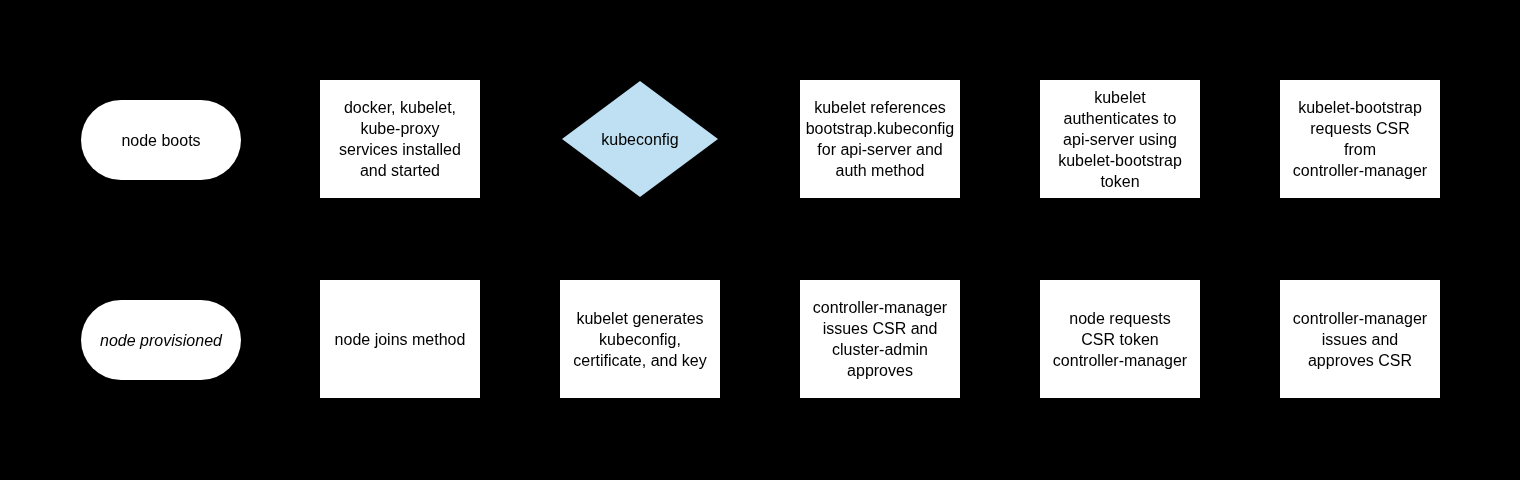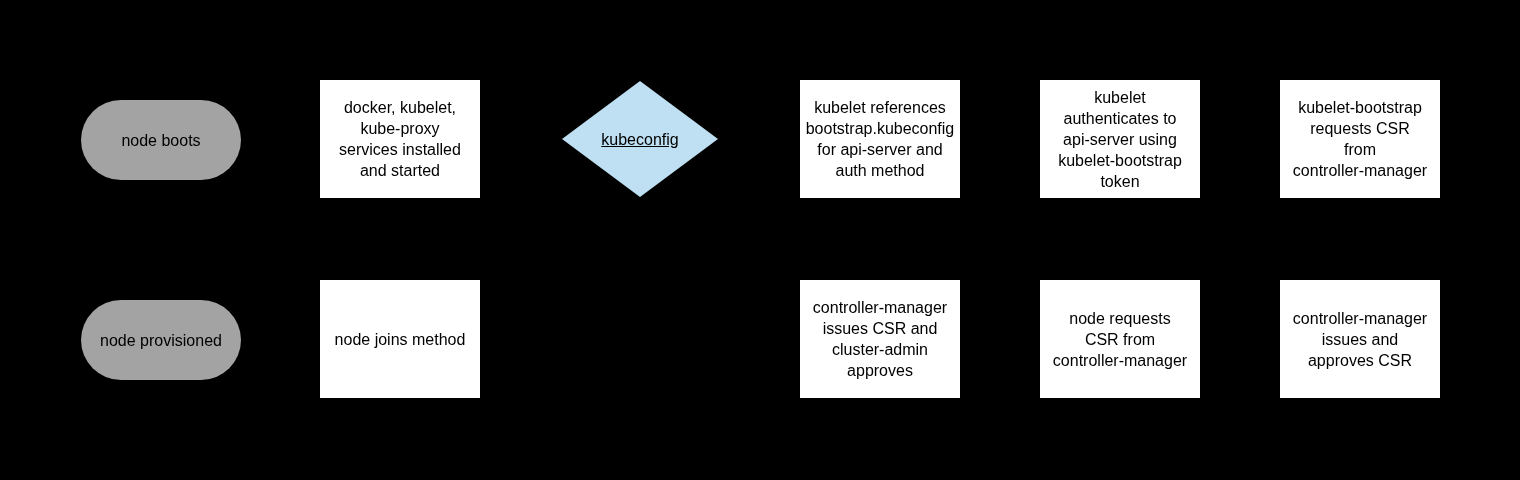--- a/index.html
+++ b/index.html
@@ -28,39 +28,39 @@
     overflow: hidden;
   }
   .process {
     width: 160px;
     height: 118px;
     background: #ffffff;
   }
   .terminator {
     width: 160px;
     height: 80px;
-    background: #a3a3a3;
+    background: #ffffff;
     border-radius: 40px;
   }
   .decision {
     width: 156px;
     height: 116px;
     background: #bee0f2;
     clip-path: polygon(50% 0%, 100% 50%, 50% 100%, 0% 50%);
   }
   
   .r1.process   { top: 80px; }
   .r1.terminator{ top: 100px; }
   .r1.decision  { top: 81px; }
   .r2.process   { top: 280px; }
-  .r2.terminator{ top: 300px; }
+  .r2.terminator{ top: 300px; font-style: italic; }
   
   .c1 { left: 81px; }
   .c2 { left: 320px; }
-  .c3 { left: 560px; text-decoration: underline; }
+  .c3 { left: 560px; }
   .c3.decision { left: 562px; }
   .c4 { left: 800px; justify-content: center; }
   .c5 { left: 1040px; align-items: center; }
   .c6 { left: 1280px; }
 </style>
 </head>
 <body>
 
 <div class="canvas">
 
@@ -95,29 +95,34 @@
 from
 controller-manager</span>
   </div>
 
   <div class="node terminator r2 c1">
     <span>node provisioned</span>
   </div>
   <div class="node process r2 c2">
     <span>node joins method</span>
   </div>
+  <div class="node process r2 c3">
+    <span>kubelet generates
+kubeconfig,
+certificate, and key</span>
+  </div>
   <div class="node process r2 c4">
     <span>controller-manager
 issues CSR and
 cluster-admin
 approves</span>
   </div>
   <div class="node process r2 c5">
     <span>node requests
-CSR from
+CSR token
 controller-manager</span>
   </div>
   <div class="node process r2 c6">
     <span>controller-manager
 issues and
 approves CSR</span>
   </div>
 
 </div>
 

